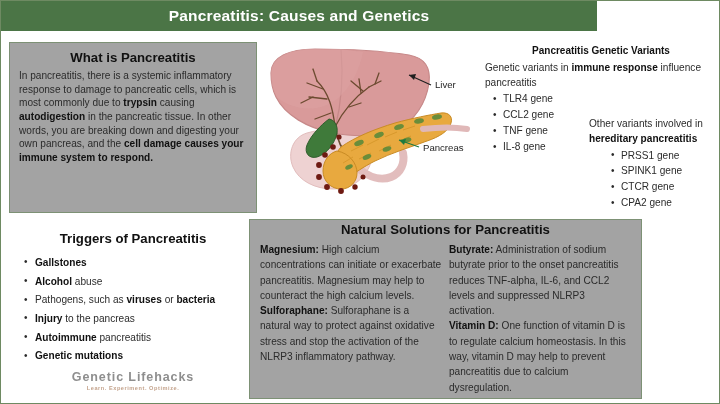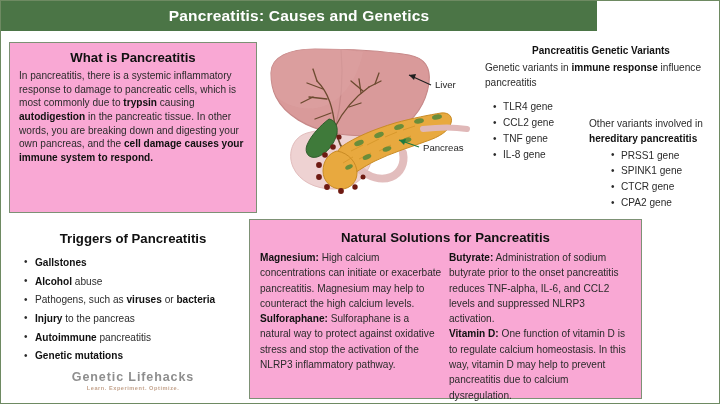--- a/index.html
+++ b/index.html
@@ -42,21 +42,21 @@
     color: #ffffff;
     font-size: 15.5px;
     font-weight: bold;
     letter-spacing: 0.2px;
   }
 
   
   .panel {
     position: absolute;
     border: 1.4px solid #7d9175;
-    background: #f9a8d4;
+    background: #a3a3a3;
   }
   .panel-open {
     position: absolute;
     background: transparent;
   }
 
   .panel-title {
     text-align: center;
     font-weight: bold;
     font-size: 13.2px;
@@ -103,21 +103,21 @@
 
   
   #panel-genetics {
     left: 484px; top: 44px;
     width: 232px; height: 170px;
   }
   #panel-genetics .panel-title { font-size: 10px; margin-bottom: 3px; }
   #gen-intro { font-size: 10.1px; line-height: 1.5; margin-bottom: 1px; }
   #gen-columns { position: relative; }
   #gen-list-immune {
-    position: absolute; left: 6px; top: 8px; width: 104px;
+    position: absolute; left: 6px; top: 0; width: 104px;
   }
   #gen-sub {
     position: absolute; left: 104px; top: 26px; width: 130px;
   }
   #gen-sub-text { font-size: 10.1px; line-height: 1.45; }
   #gen-list-hered { margin-top: 1px; padding-left: 20px; }
 
   
   #panel-triggers {
     left: 8px; top: 218px;
@@ -147,21 +147,21 @@
     font-weight: bold;
     color: #c4a38c;
     letter-spacing: 0.55px;
     margin-top: 1px;
   }
 
   
   #panel-natural {
     left: 248px; top: 218px;
     width: 393px; height: 180px;
-    padding: 10px 10px 4px 10px;
+    padding: 2px 10px 4px 10px;
   }
   #panel-natural .panel-title { font-size: 13.2px; margin-bottom: 4px; }
   #natural-cols {
     display: flex;
     gap: 7px;
   }
   .natural-col { width: 214px; }
   .natural-item { margin-bottom: 0px; }
   .natural-item p {
     font-size: 10.1px;

